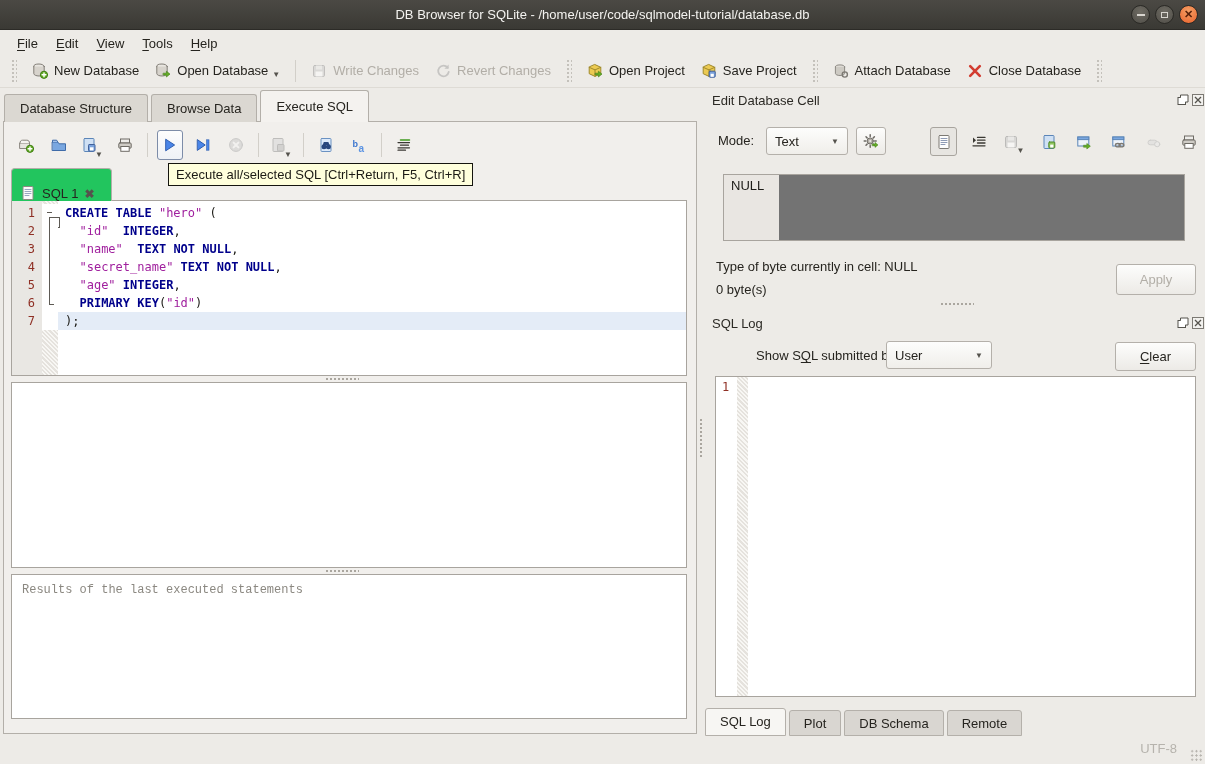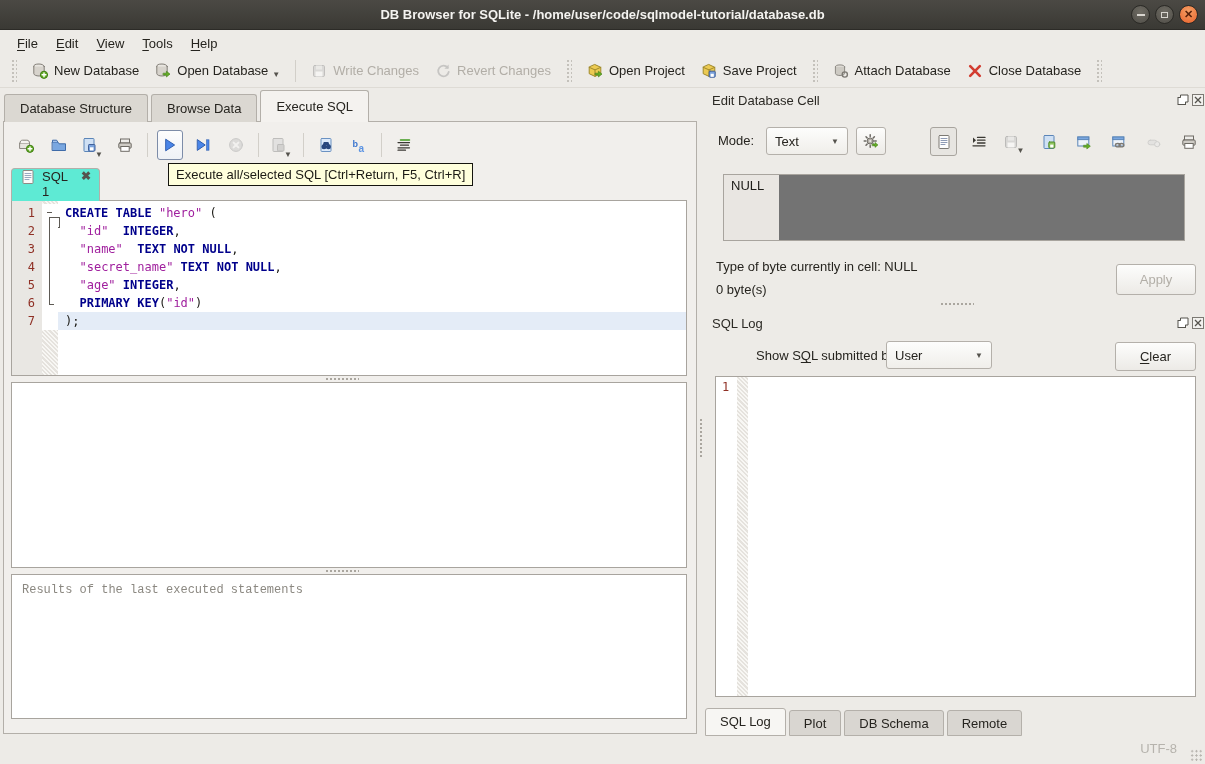--- a/index.html
+++ b/index.html
@@ -5,21 +5,21 @@
   * { margin:0; padding:0; box-sizing:border-box; }
   html,body { background:#555; }
   #window{ position:relative; width:1205px; height:764px; overflow:hidden;
     background:var(--window_bg); font-family:"Liberation Sans",sans-serif;
     font-size:13px; color:#26241f; }
 
   
   .titlebar{ position:absolute; left:0; top:0; right:0; height:30px;
     background:linear-gradient(#4b4944,#3a3934); border-bottom:1px solid #2c2b27;
     display:flex; align-items:center; justify-content:center; }
-  .titlebar .title{ color:var(--titlebar_text); font-weight:bold; font-size:13px; }
+  .titlebar .title{ color:var(--titlebar_text); font-weight:normal; font-size:13px; }
   .winbtns{ position:absolute; right:7px; top:5px; display:flex; gap:5px; }
   .wbtn{ width:19px; height:19px; border-radius:50%; display:flex; align-items:center;
     justify-content:center; background:radial-gradient(circle at 50% 35%,#6e6b63,#504e48);
     border:1px solid #2a2925; }
   .wbtn .bar{ width:8px; height:2px; background:#d8d5cf; }
   .wbtn .sq{ width:7px; height:6px; border:1.5px solid #d8d5cf; }
   .wbtn.close{ background:radial-gradient(circle at 50% 30%,#f5a065,var(--close_btn)); }
   .wbtn.close .x{ color:#58200a; font-weight:bold; font-size:11px; line-height:1; }
 
   
@@ -51,23 +51,23 @@
   
   .left-frame{ position:absolute; left:3px; top:121px; width:694px; height:613px;
     border:1px solid var(--border); background:#f1efec; z-index:1; }
 
   .sqlbar{ position:absolute; left:9px; top:5px; height:36px; display:flex; align-items:center; gap:7px; }
   .sicon{ width:26px; height:30px; display:flex; align-items:center; justify-content:center; border-radius:3px; border:1px solid transparent; }
   .sicon.highlight{ border:1px solid #7d8ca8; background:linear-gradient(#fdfdfd,#eef1f6); }
   .sicon.disabled svg{ filter:grayscale(1) opacity(.5); }
   .ssep{ width:1px; height:24px; background:#d2cfc9; margin:0 2px; }
 
-  .sqltab{ position:absolute; left:7px; top:46px; width:89px; height:33px;
-    background:#5eead4; border:1px solid var(--border); border-bottom:none;
-    border-radius:4px 4px 0 0; display:flex; align-items:flex-start; gap:6px; padding:0 8px; z-index:2; }
+  .sqltab{ position:absolute; left:7px; top:46px; width:101px; height:33px;
+    background:#22c55e; border:1px solid var(--border); border-bottom:none;
+    border-radius:4px 4px 0 0; display:flex; align-items:flex-end; gap:6px; padding:0 8px; z-index:2; }
   .sqltab .close-x{ color:#55534d; font-size:12px; font-weight:bold; }
 
   
   .editor{ position:absolute; left:7px; top:78px; width:676px; height:176px;
     border:1px solid #a8a49e; background:#fff; overflow:hidden; }
   .ed-gutter-bg{ position:absolute; left:0; top:0; bottom:0; width:30px; background:var(--gutter_bg); }
   .ed-fold-bg{ position:absolute; left:30px; top:0; bottom:0; width:16px;
     background-image:repeating-linear-gradient(45deg,#e5e2dd 0 1.5px,#f8f7f4 1.5px 3px); }
   .ed-code-bg{ position:absolute; left:46px; top:0; bottom:0; right:0; background:#fff; }
   .ed-lines{ position:absolute; left:0; top:3px; right:0; }

